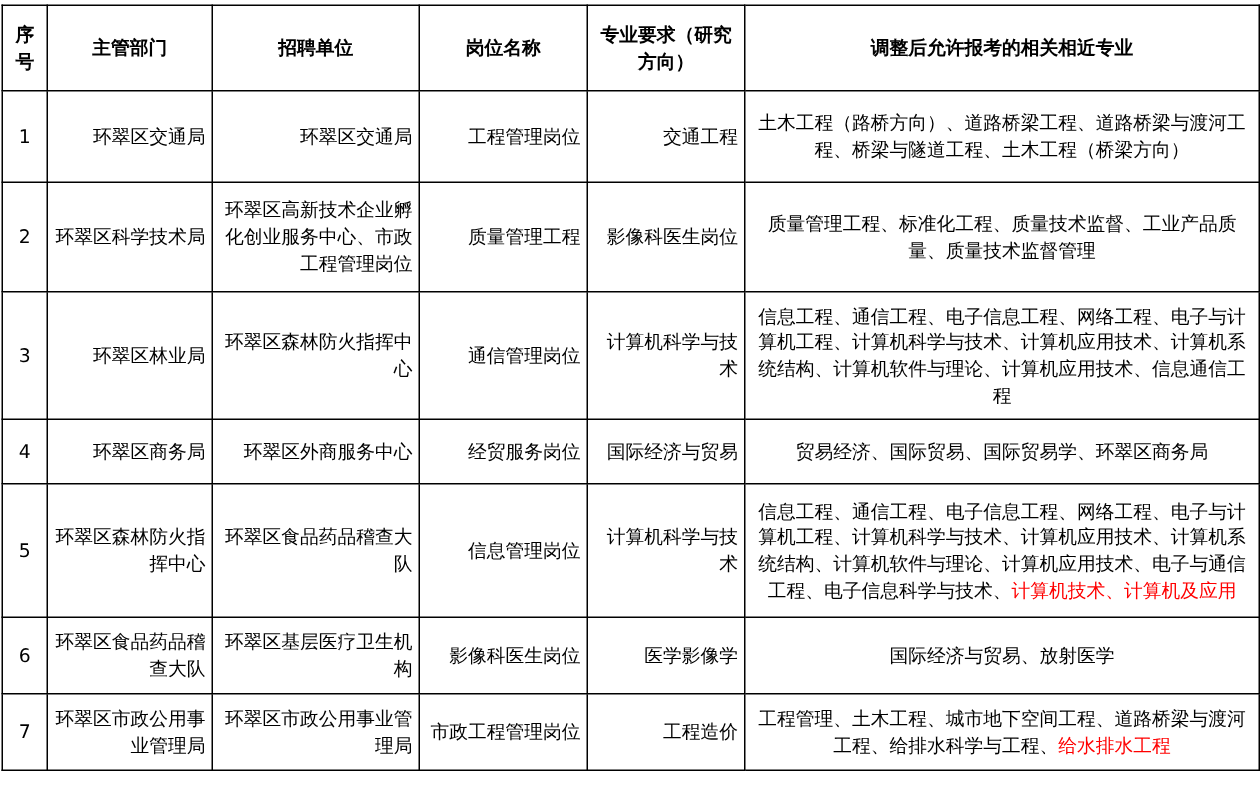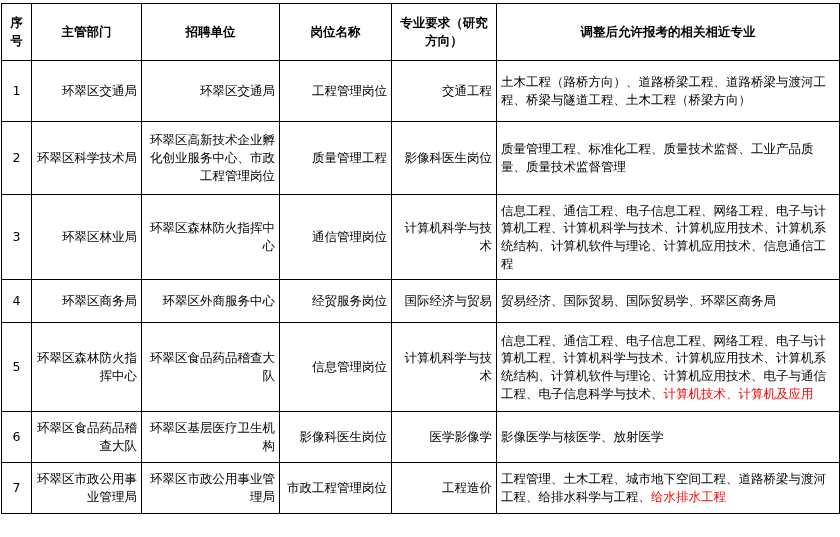--- a/index.html
+++ b/index.html
@@ -50,21 +50,21 @@
   col.c5 { width: 343px; }
 
   td.idx {
     text-align: center;
     font-size: 12.5px;
   }
   td.ctr {
     text-align: right;
   }
   td.lft {
-    text-align: left;
+    text-align: center;
   }
   .hl {
     color: #ff0000;
     font-weight: normal;
   }
   tr.r1 td { height: 54px; }
   tr.r2 td { height: 66px; }
   tr.r3 td { height: 78px; }
   tr.r4 td { height: 36px; }
   tr.r5 td { height: 82px; }
@@ -134,21 +134,21 @@
         <td class="ctr">信息管理岗位</td>
         <td class="ctr">计算机科学与技术</td>
         <td class="lft"><span>信息工程、通信工程、电子信息工程、网络工程、电子与计算机工程、计算机科学与技术、计算机应用技术、计算机系统结构、计算机软件与理论、计算机应用技术、电子与通信工程、电子信息科学与技术、</span><span class="hl">计算机技术、计算机及应用</span></td>
       </tr>
       <tr class="r6">
         <td class="idx">6</td>
         <td class="ctr">环翠区食品药品稽查大队</td>
         <td class="ctr">环翠区基层医疗卫生机构</td>
         <td class="ctr">影像科医生岗位</td>
         <td class="ctr">医学影像学</td>
-        <td class="lft"><span>影像医学与核医学、放射医学</span><span class="hl"></span></td>
+        <td class="lft"><span>国际经济与贸易、放射医学</span><span class="hl"></span></td>
       </tr>
       <tr class="r7">
         <td class="idx">7</td>
         <td class="ctr">环翠区市政公用事业管理局</td>
         <td class="ctr">环翠区市政公用事业管理局</td>
         <td class="ctr">市政工程管理岗位</td>
         <td class="ctr">工程造价</td>
         <td class="lft"><span>工程管理、土木工程、城市地下空间工程、道路桥梁与渡河工程、给排水科学与工程、</span><span class="hl">给水排水工程</span></td>
       </tr>
     </tbody>

